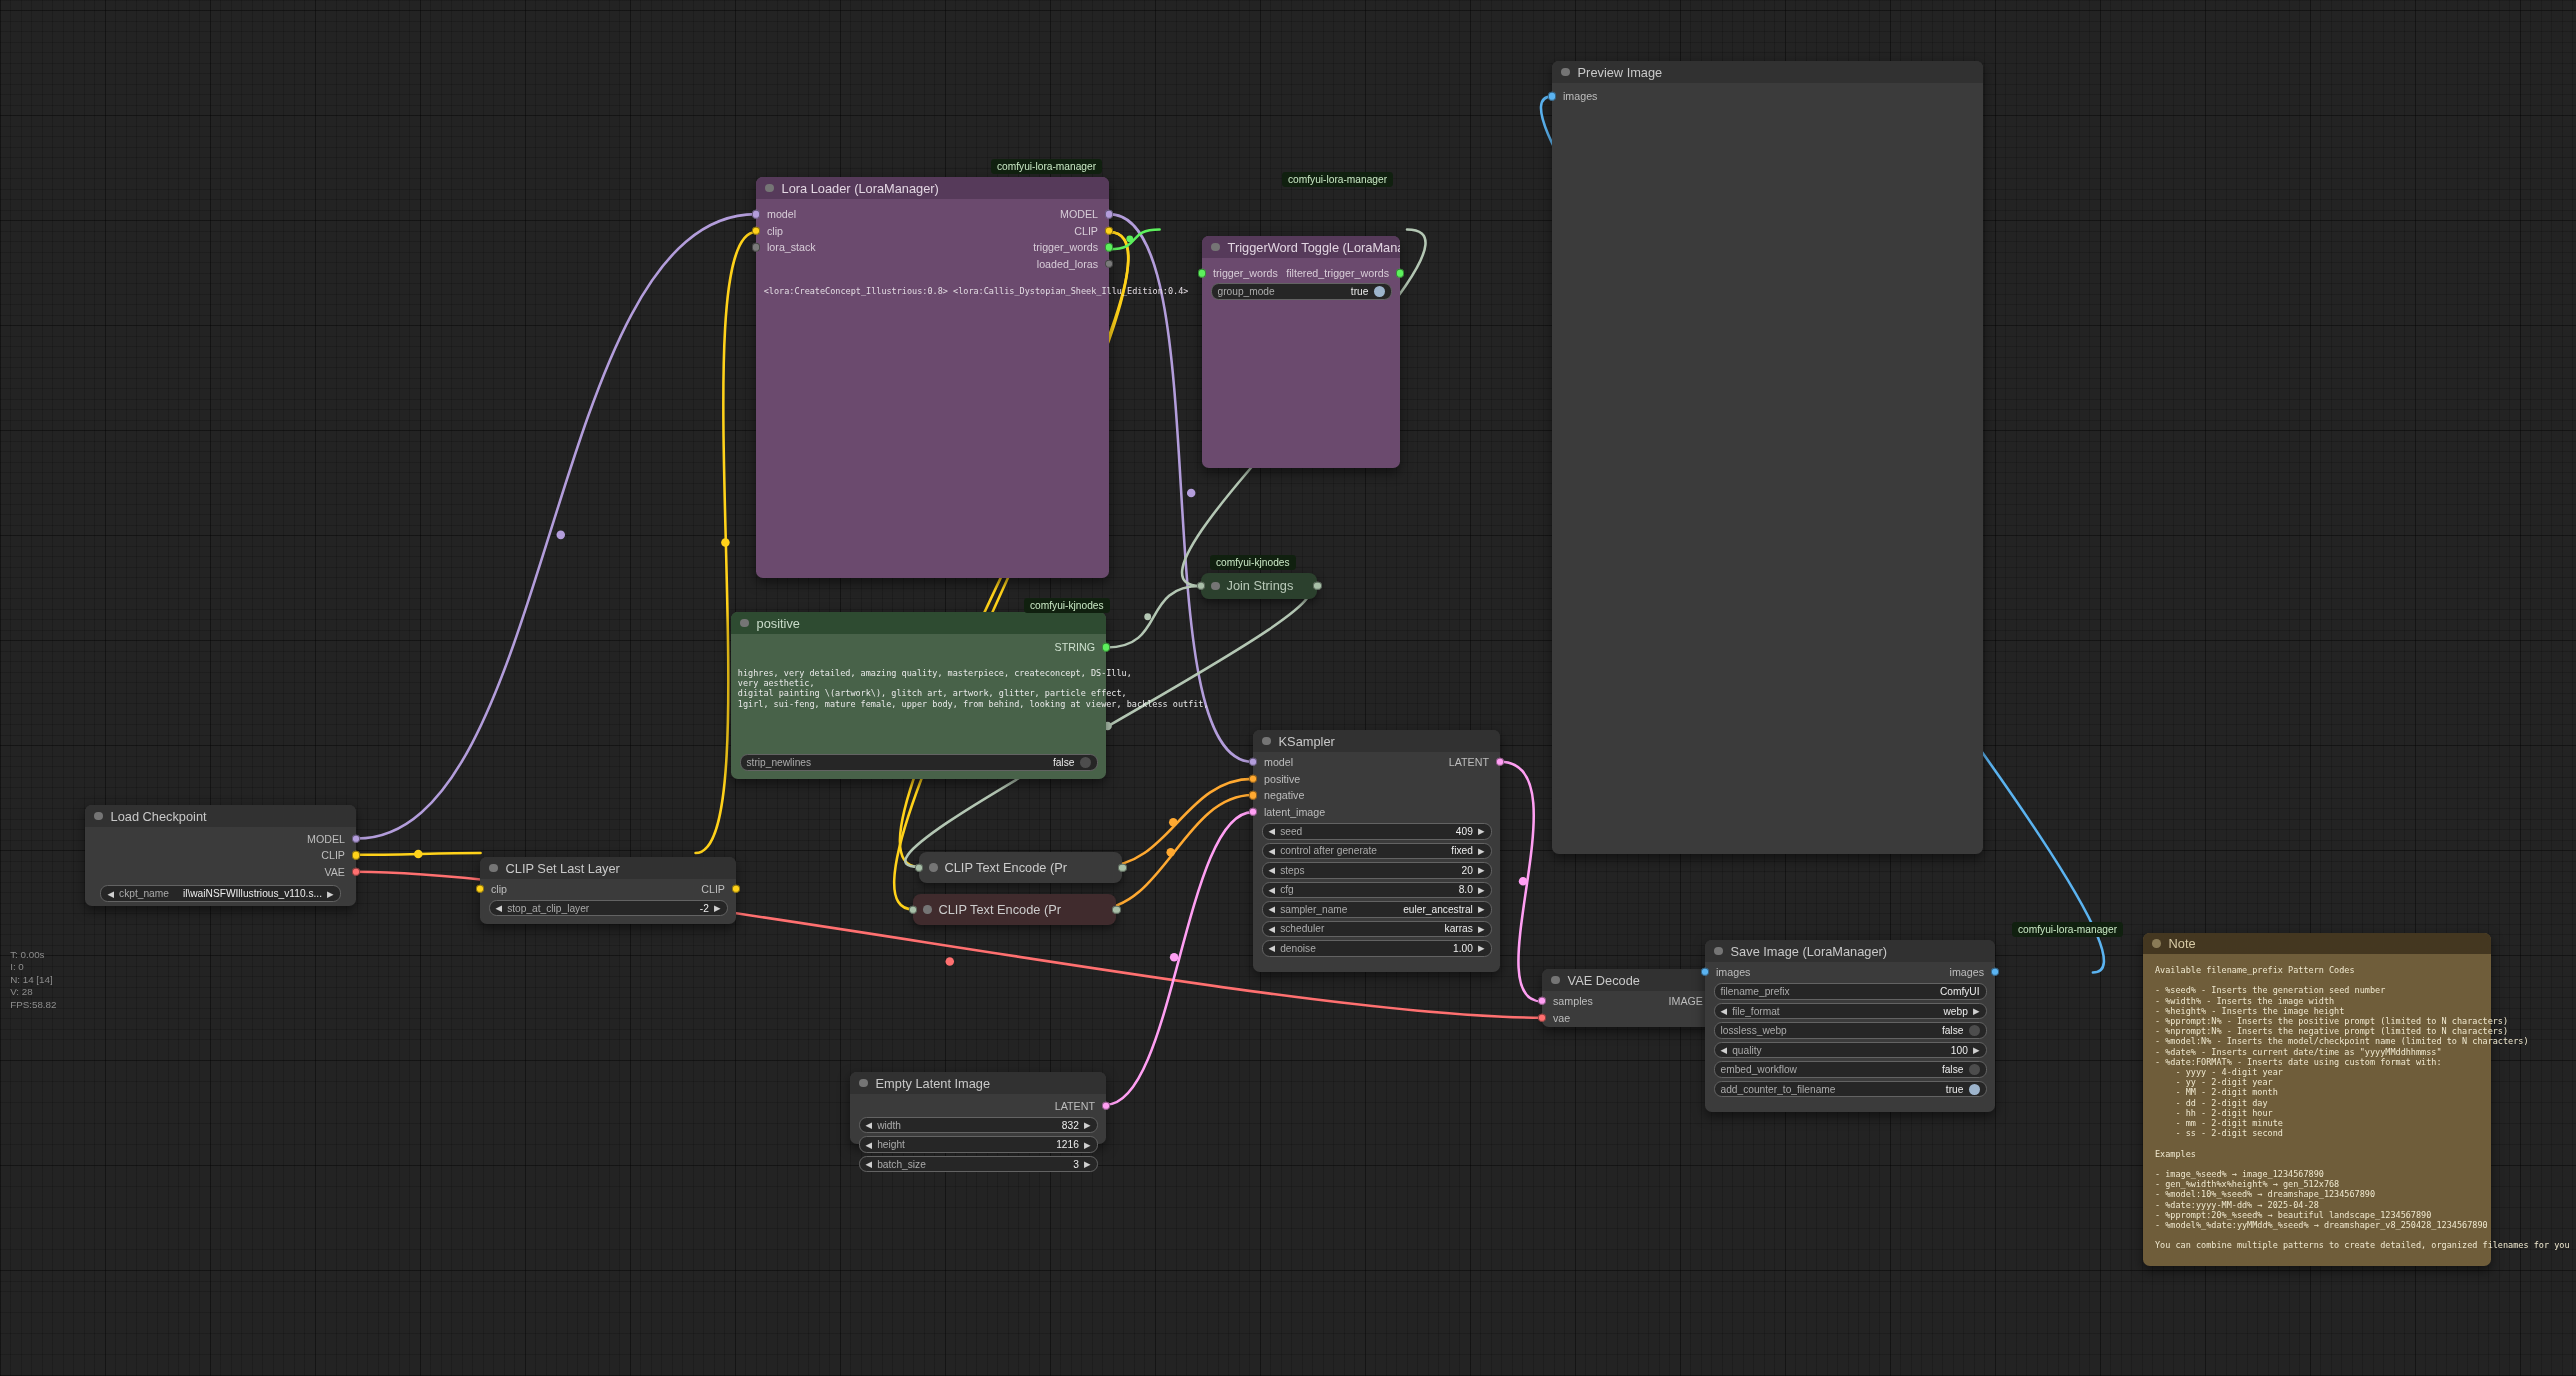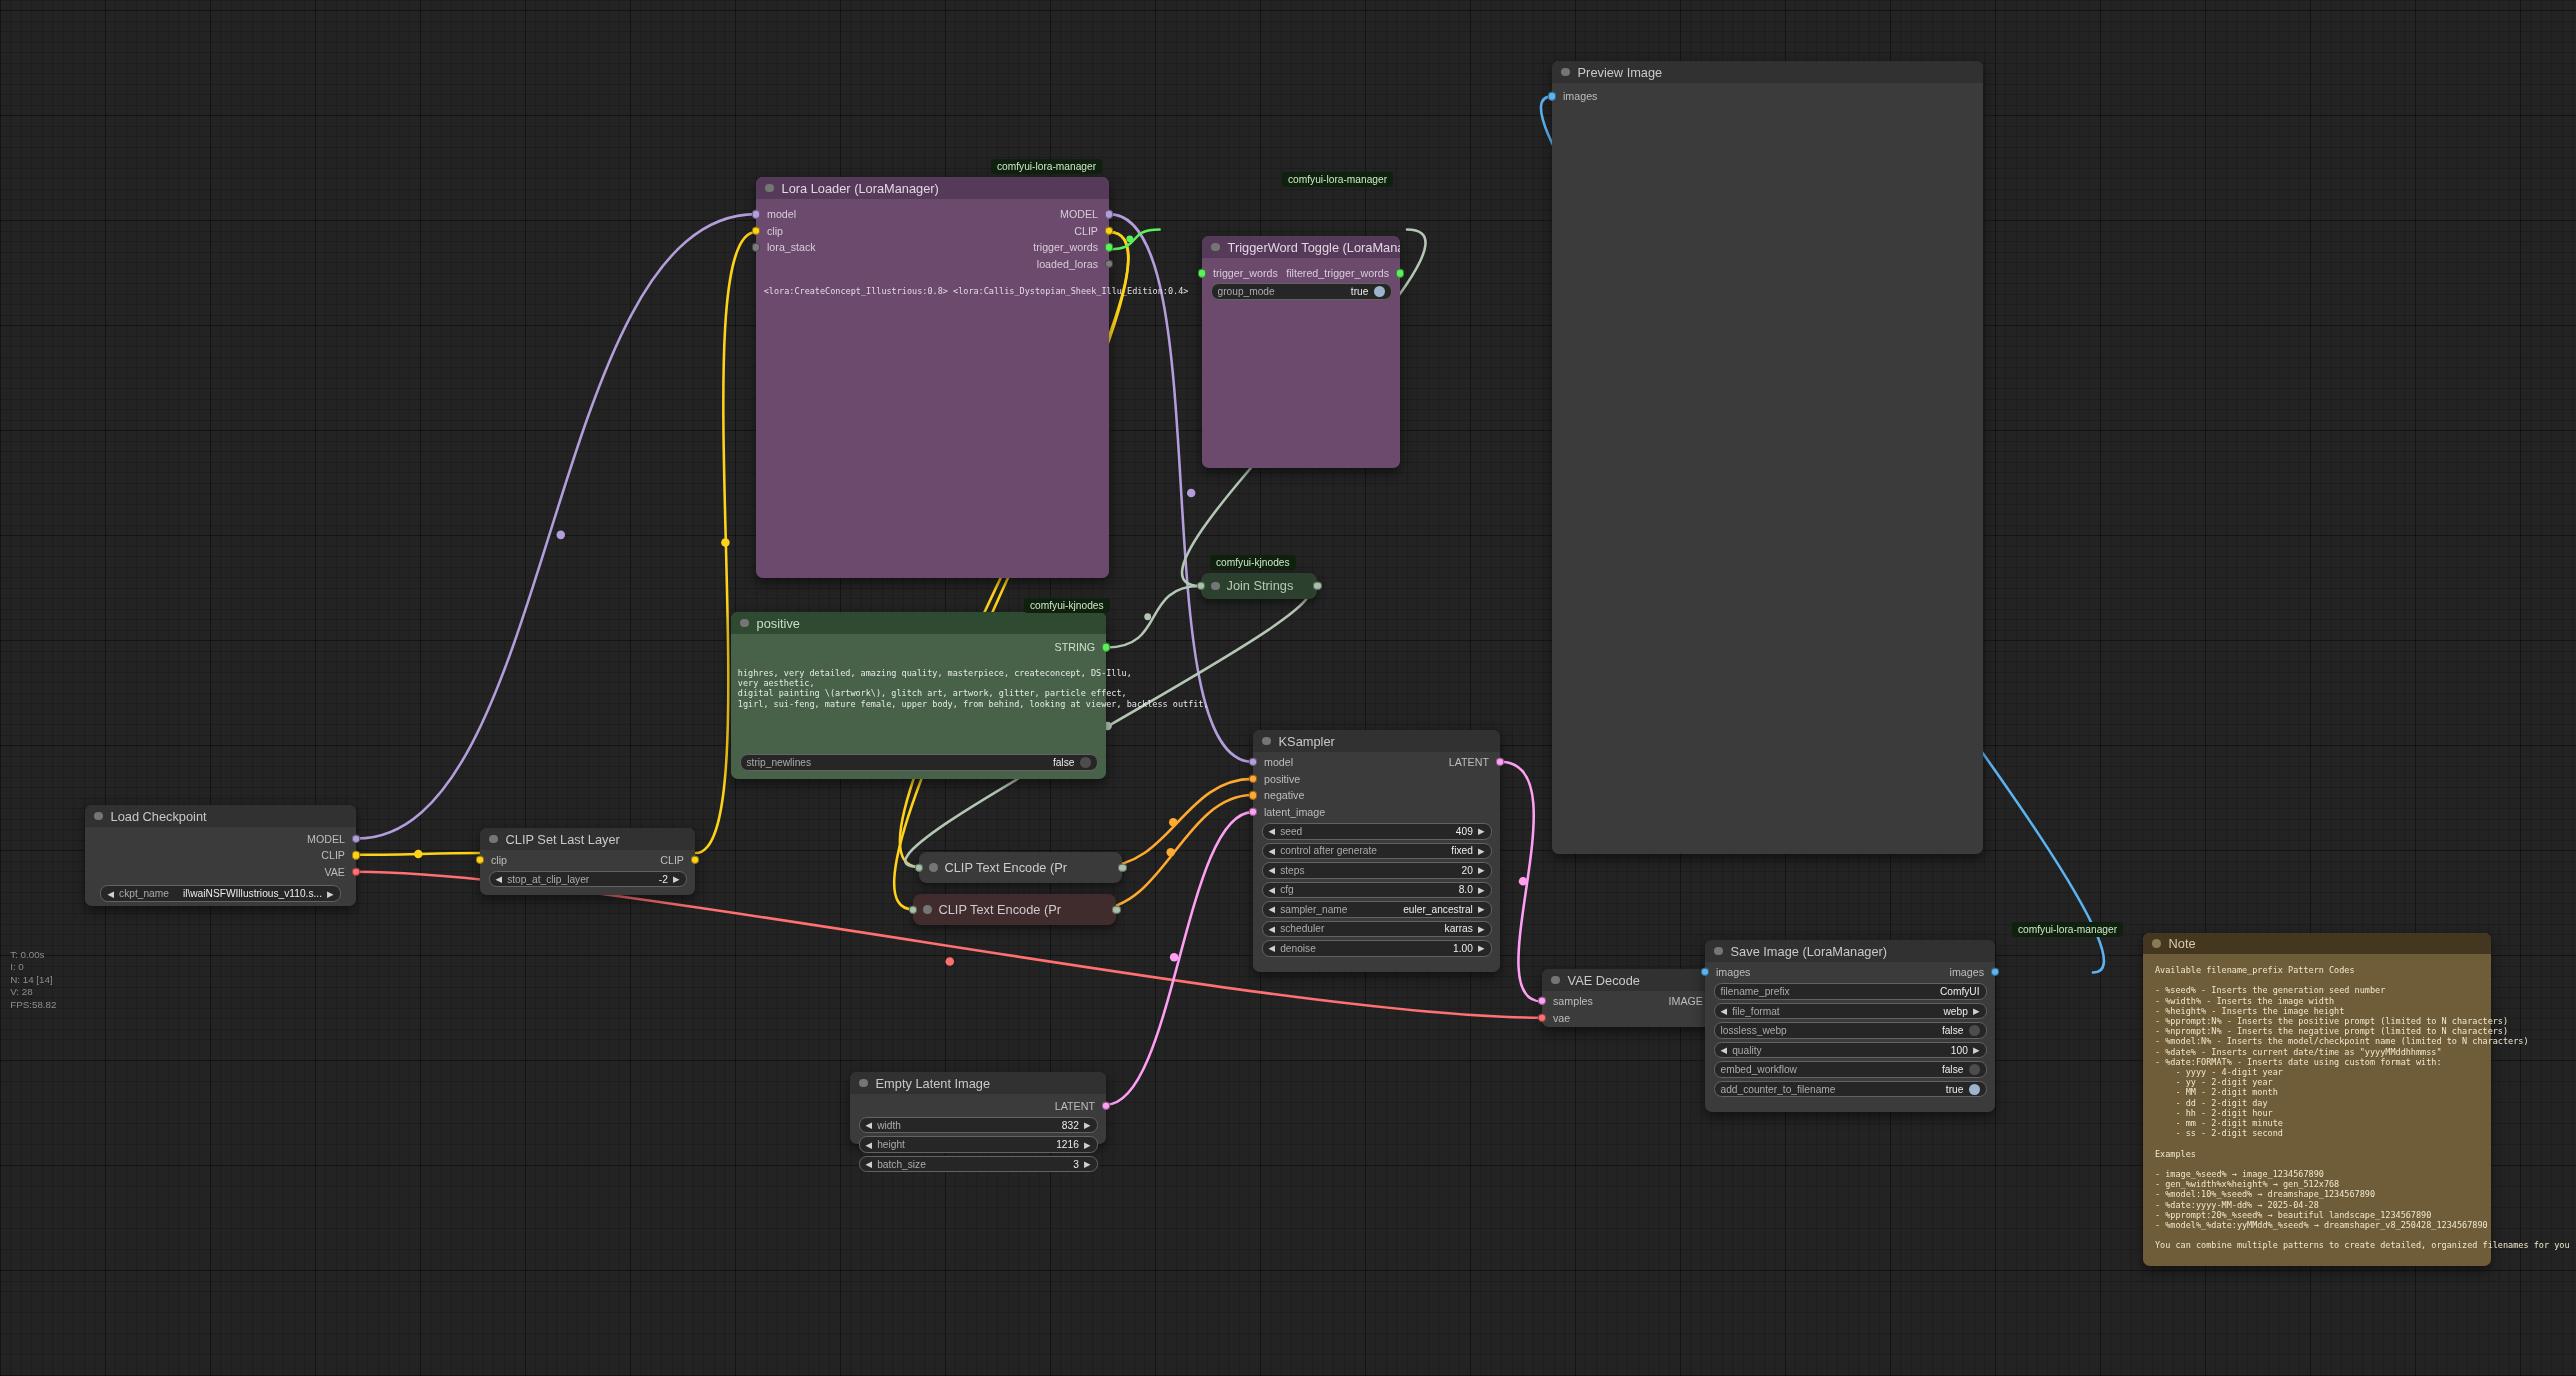--- a/index.html
+++ b/index.html
@@ -115,21 +115,21 @@
       </div>
       <div class="pill" style="margin-top:5.1px;margin-left:15.4px;margin-right:15.4px;">
         <span class="arr">◀</span>
         <span>ckpt_name</span>
         <span class="wv">il\waiNSFWIllustrious_v110.s...</span>
         <span class="arr">▶</span>
       </div>
     </div>
   </div>
 
-  <div class="node" style="left:480px;top:828px;width:215px;height:67px;">
+  <div class="node" style="left:480px;top:857px;width:256px;height:67px;">
     <div class="titlebar">
       <span class="cdot"></span>
       <span>CLIP Set Last Layer</span>
     </div>
     <div style="padding-top:1.7px;">
       <div class="row">
         <span class="dot l" style="background:#ffd21a;"></span>
         <span>clip</span>
         <span>CLIP</span>
         <span class="dot r" style="background:#ffd21a;"></span>

